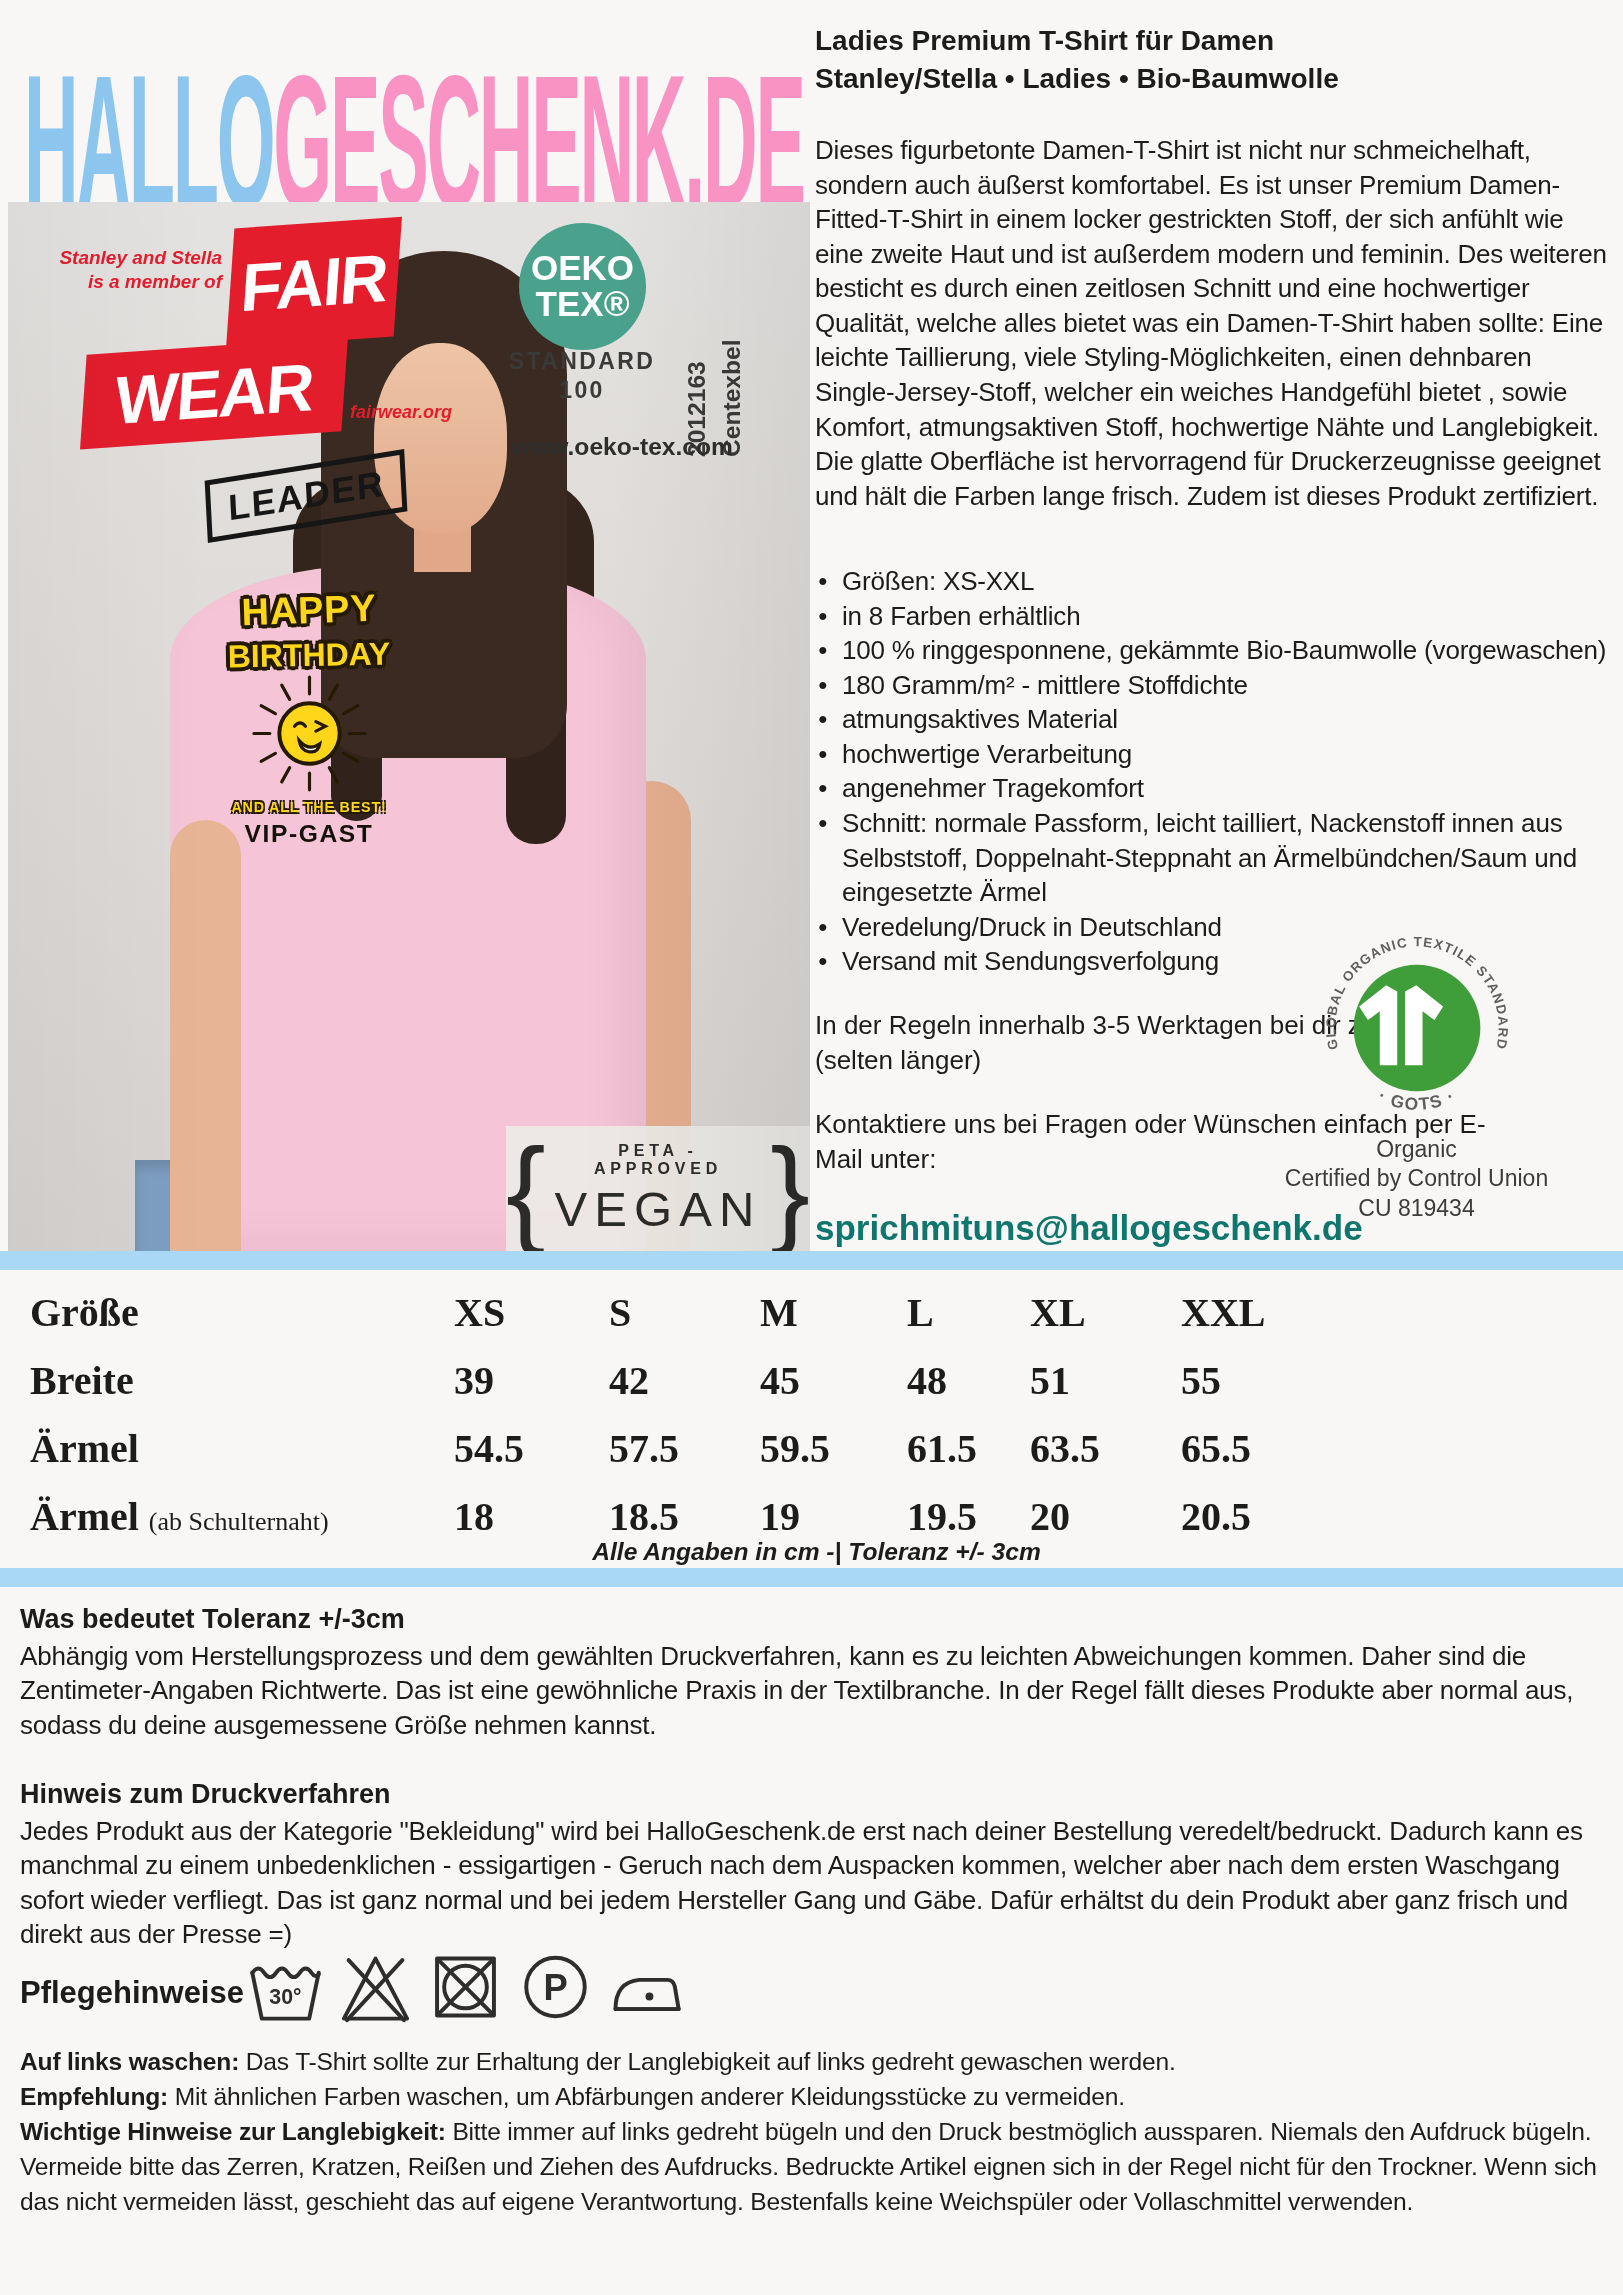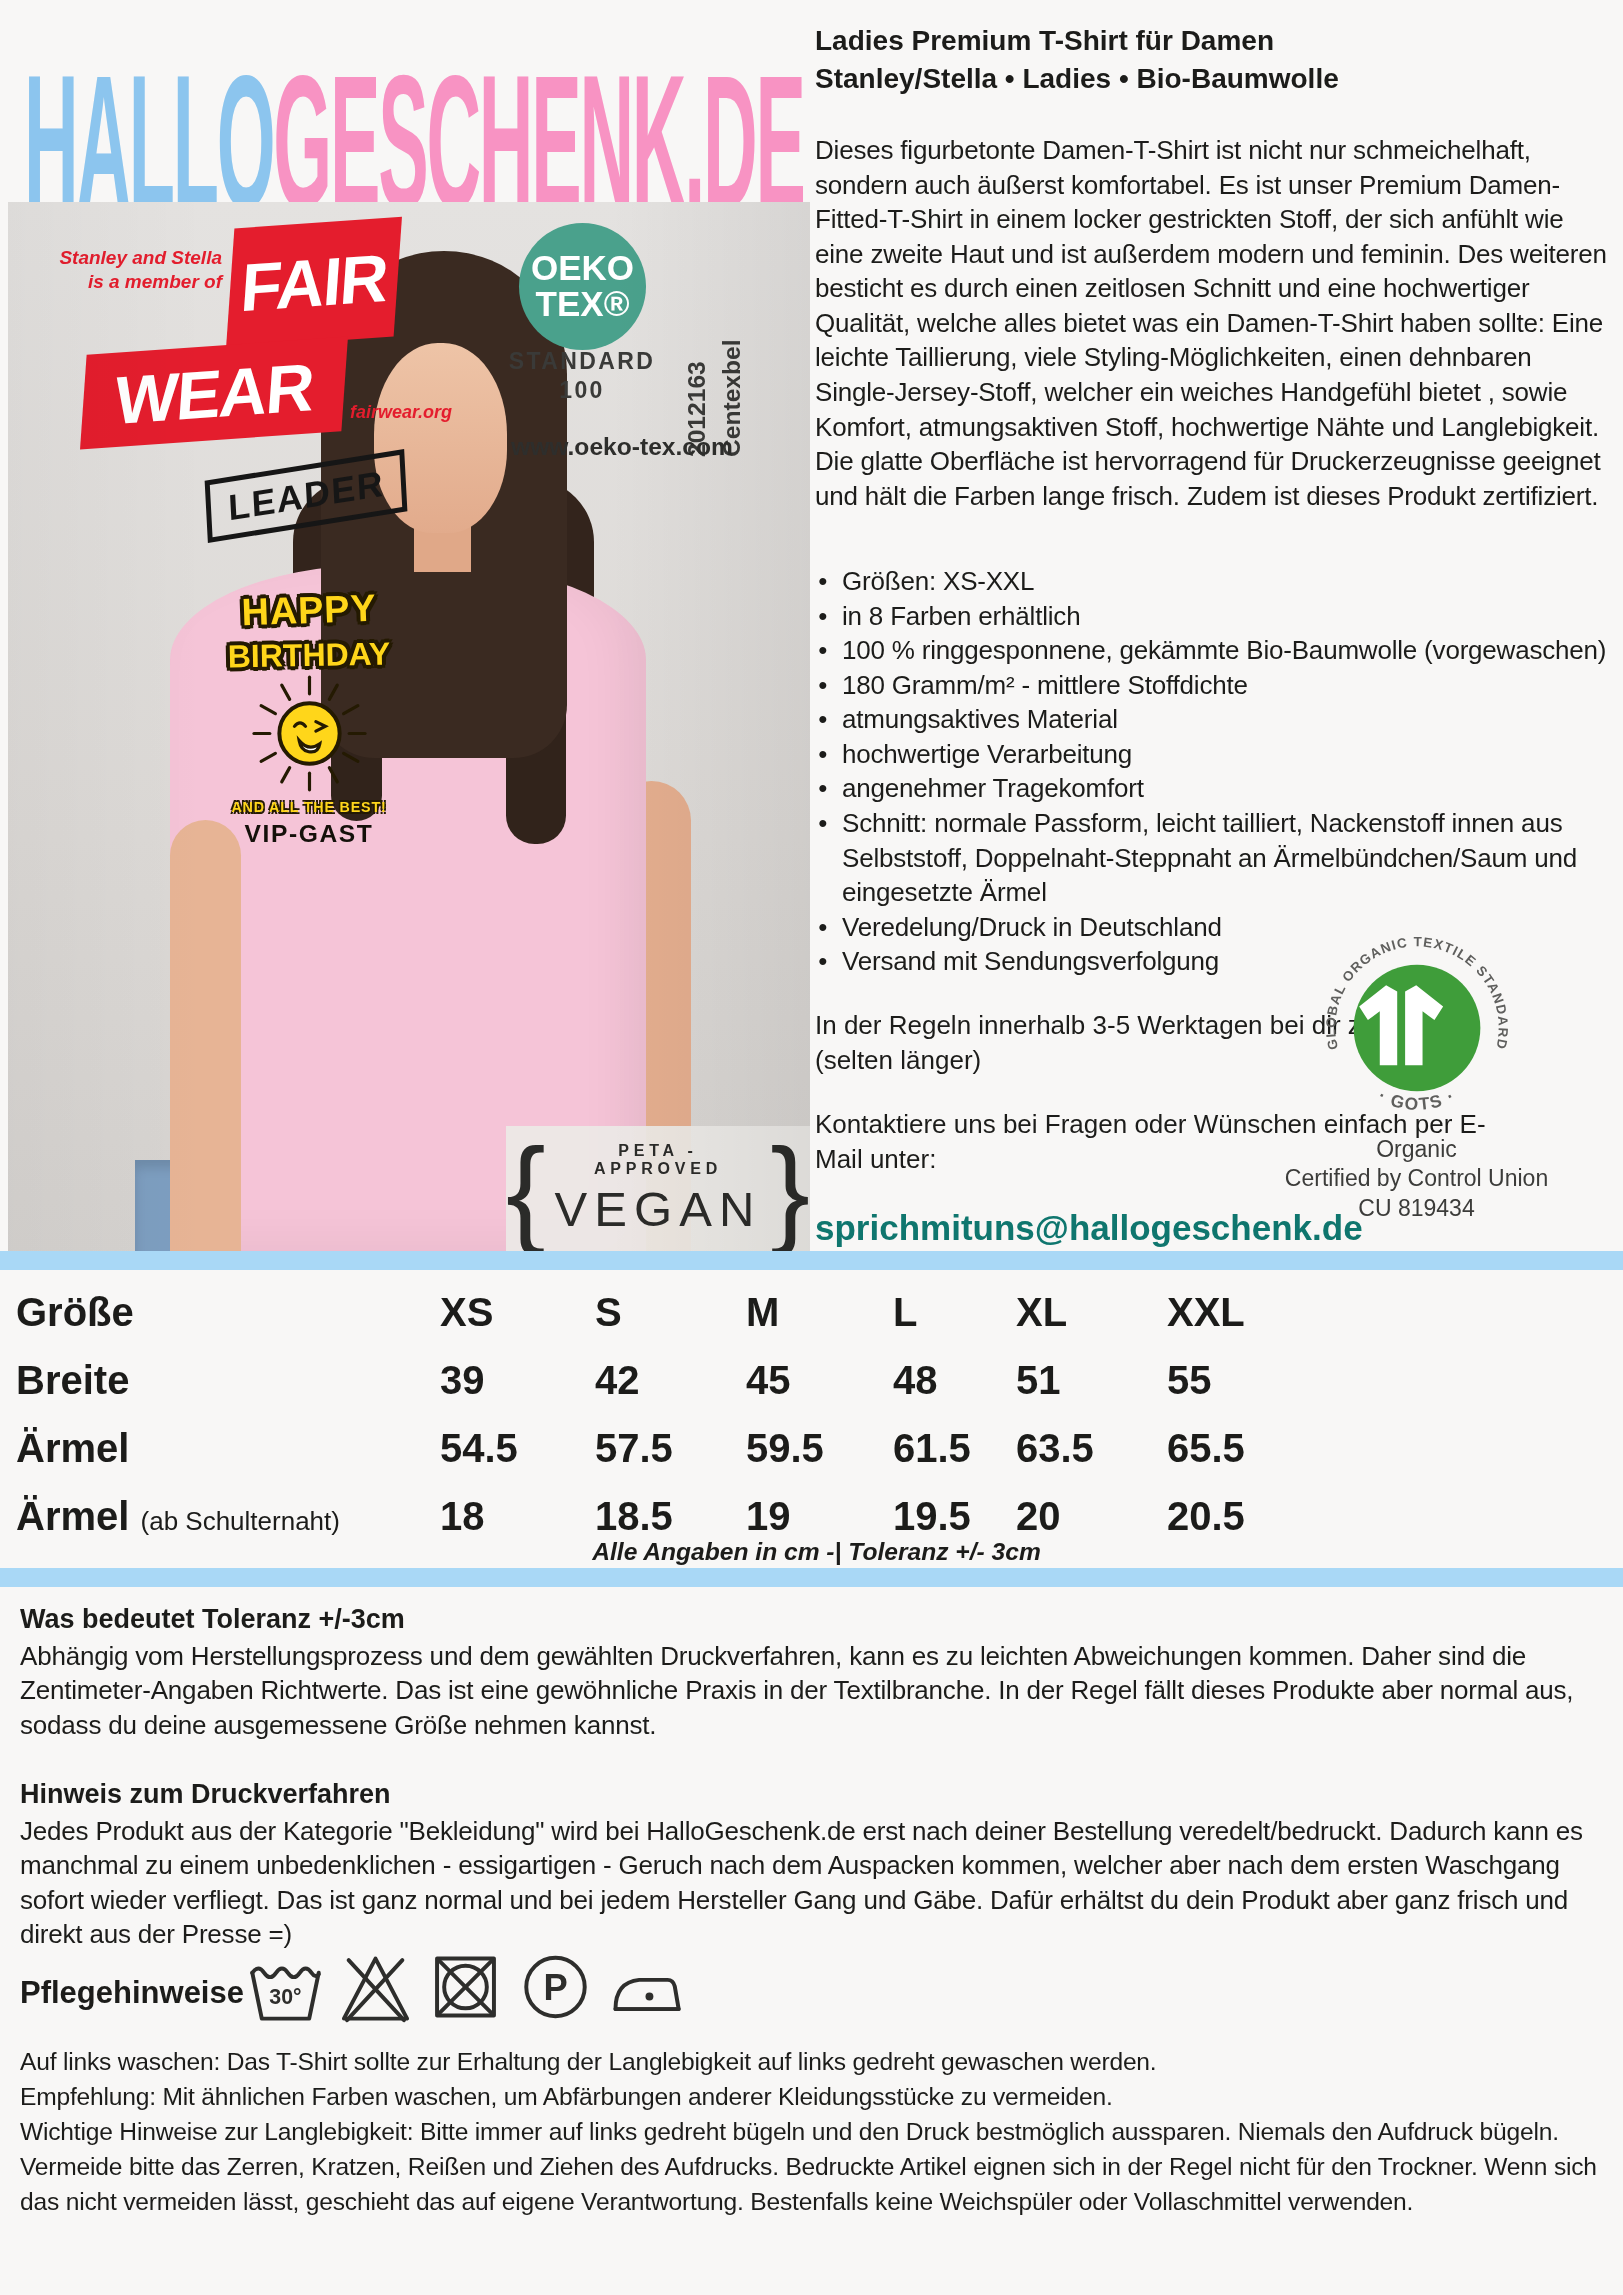--- a/index.html
+++ b/index.html
@@ -100,42 +100,42 @@
   .gots{position:absolute;left:1278px;top:929px;width:277px;text-align:center;}
   .gots svg{display:block;margin:0 auto;}
   .gots-caption{margin-top:8px;font-size:23px;line-height:1.28;color:#3c3c3a;}
 
   
   .bar{position:absolute;left:0;width:1623px;height:19px;background:#a9d8f6;}
   .bar-top{top:1251px;}
   .bar-bottom{top:1568px;}
 
   
-  .size-table{position:absolute;left:16px;top:1278px;width:1268px;display:grid;
+  .size-table{position:absolute;left:30px;top:1278px;width:1268px;display:grid;
               grid-template-columns:424px 155px 151px 147px 123px 151px 1fr;
-              grid-auto-rows:68px;align-items:center;font-size:40px;font-weight:bold;}
+              grid-auto-rows:68px;align-items:center;font-size:40px;font-weight:bold;font-family:Liberation Serif, serif;}
   .size-sub{font-size:26px;font-weight:normal;}
   .table-caption{position:absolute;left:5px;top:1538px;width:1623px;text-align:center;
                  font-size:24.6px;font-weight:bold;font-style:italic;}
 
   
   .sec-head{position:absolute;left:20px;font-size:27px;font-weight:bold;}
   .sec-body{position:absolute;left:20px;width:1593px;font-size:26px;line-height:1.32;letter-spacing:-0.2px;}
   .h-tolerance{top:1604px;} .b-tolerance{top:1639px;}
   .h-print{top:1779px;} .b-print{top:1814px;}
 
   .care-label{position:absolute;left:20px;top:1975px;font-size:31px;font-weight:bold;}
   .care-icons{position:absolute;left:246px;top:1944px;display:flex;gap:11px;}
   .care-icons svg{width:79px;height:86px;}
   .ci-stroke{fill:none;stroke:#2e2e2c;stroke-width:5;stroke-linecap:round;stroke-linejoin:round;}
   .ci-text{fill:#2e2e2c;font-family:"Liberation Sans",sans-serif;font-weight:bold;}
 
   .care-tips{position:absolute;left:20px;top:2045px;width:1597px;font-size:24.6px;line-height:1.42;
              letter-spacing:-0.2px;}
-  .b{font-weight:normal;margin-top:10px;}
+  .b{font-weight:bold;margin-top:10px;}
 </style>
 </head>
 <body>
 
 <div class="page">
 
   <div class="logo-wrap">
     <div class="logo-main"><span class="logo-blue">HALLO</span><span class="logo-pink">GESCHENK.DE</span></div>
     <div class="logo-tagline">SCHÖNE MOMENTE - IM PAKET</div>
   </div>

